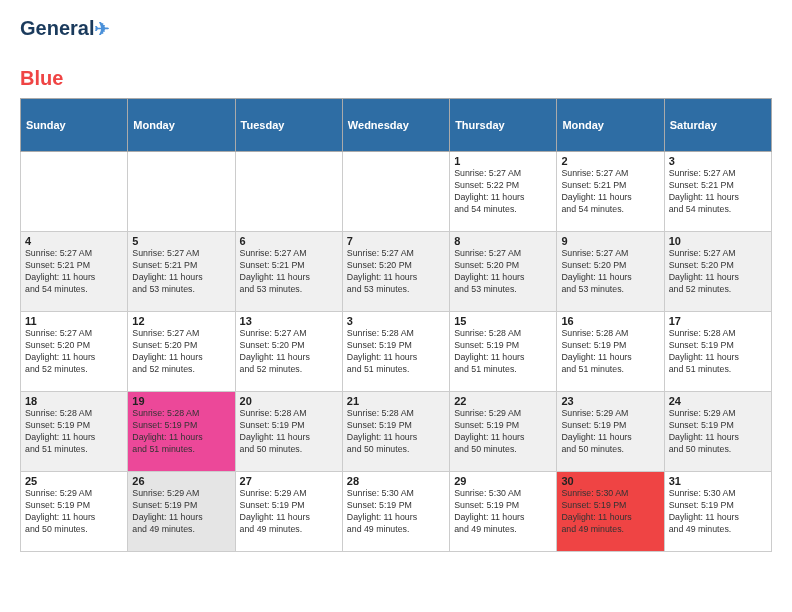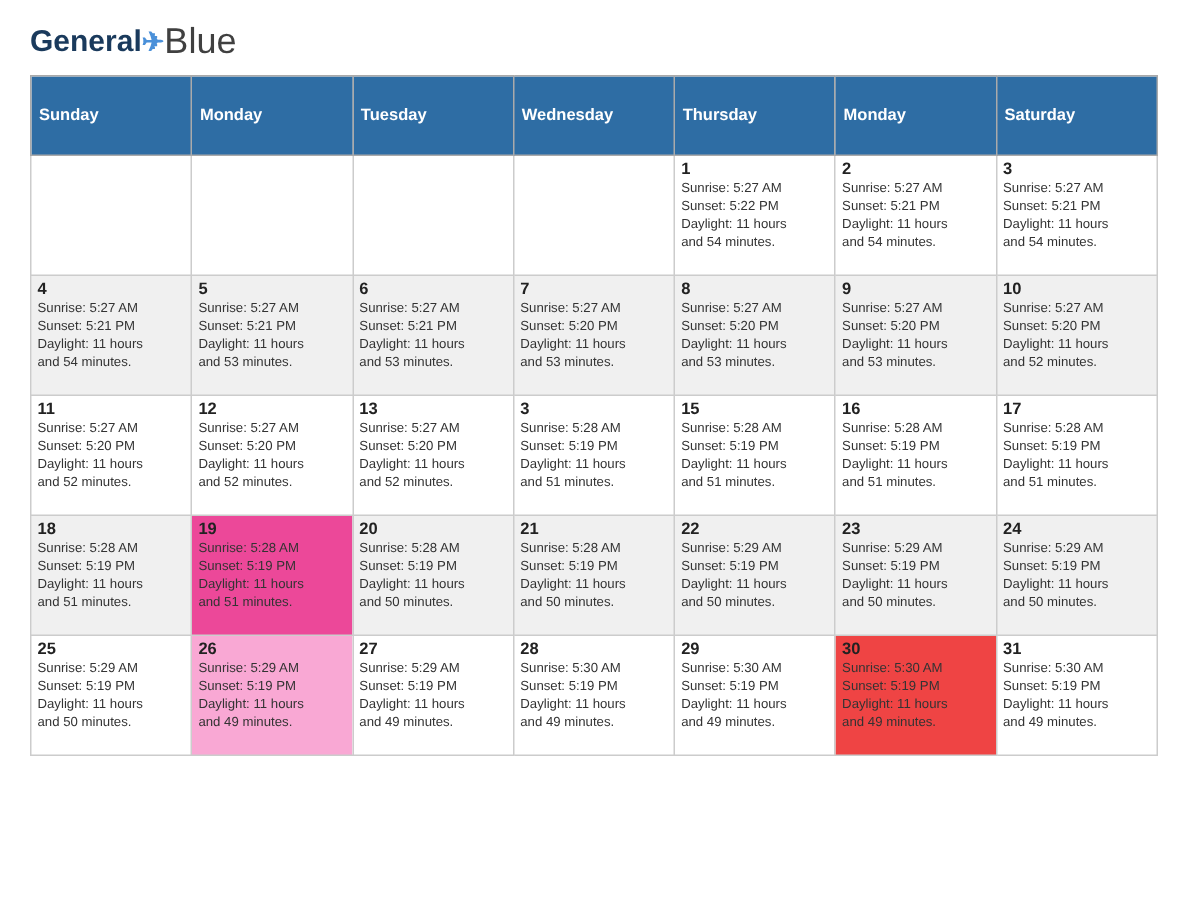--- a/index.html
+++ b/index.html
@@ -17,22 +17,23 @@
       background: #fff;
     }
     .header {
       display: flex;
       justify-content: space-between;
       align-items: flex-start;
       margin-bottom: 10px;
     }
     .logo {
       display: flex;
-      flex-direction: row;
+      flex-direction: column;
       align-items: flex-start;
+      gap: 32px;
     }
     .title-area {
       text-align: right;
     }
     .month-title {
       font-size: 36px;
       font-weight: bold;
       color: #1a3a5c;
       line-height: 1.1;
     }
@@ -91,21 +92,21 @@
 <body>
 
 <div class="page">
   <div class="header">
     <div class="logo">
       <div style="display:flex;align-items:center;gap:2px;">
         <div style="font-size:20px;font-weight:bold;color:#1a3a5c;line-height:1;">
           <span style="color:#1a3a5c;">General</span><span style="color:#4a90d9;font-size:18px;">✈</span>
         </div>
       </div>
-      <div style="font-size:24px;font-weight:normal;color:#404040;line-height:1;margin-top:-2px;">Blue</div>
+      <div style="font-size:20px;font-weight:bold;color:#ef4444;line-height:1;margin-top:-2px;">Blue</div>
     </div>
     <div class="title-area">
       <div class="month-title"></div>
       <div class="location-title"></div>
     </div>
   </div>
 
   <table class="calendar">
     <thead>
       <tr>
@@ -300,21 +301,21 @@
           </td>
         </tr>
         <tr class="row-odd">
           <td style="background: rgb(255, 255, 255);">
             <span class="day-num">25</span>
             <div class="day-info" style="white-space: pre-line;">Sunrise: 5:29 AM
 Sunset: 5:19 PM
 Daylight: 11 hours
 and 50 minutes.</div>
           </td>
-          <td style="background: #f9a8d4;">
+          <td style="background: #e5e5e5;">
             <span class="day-num">26</span>
             <div class="day-info" style="white-space: pre-line;">Sunrise: 5:29 AM
 Sunset: 5:19 PM
 Daylight: 11 hours
 and 49 minutes.</div>
           </td>
           <td style="background: rgb(255, 255, 255);">
             <span class="day-num">27</span>
             <div class="day-info" style="white-space: pre-line;">Sunrise: 5:29 AM
 Sunset: 5:19 PM

